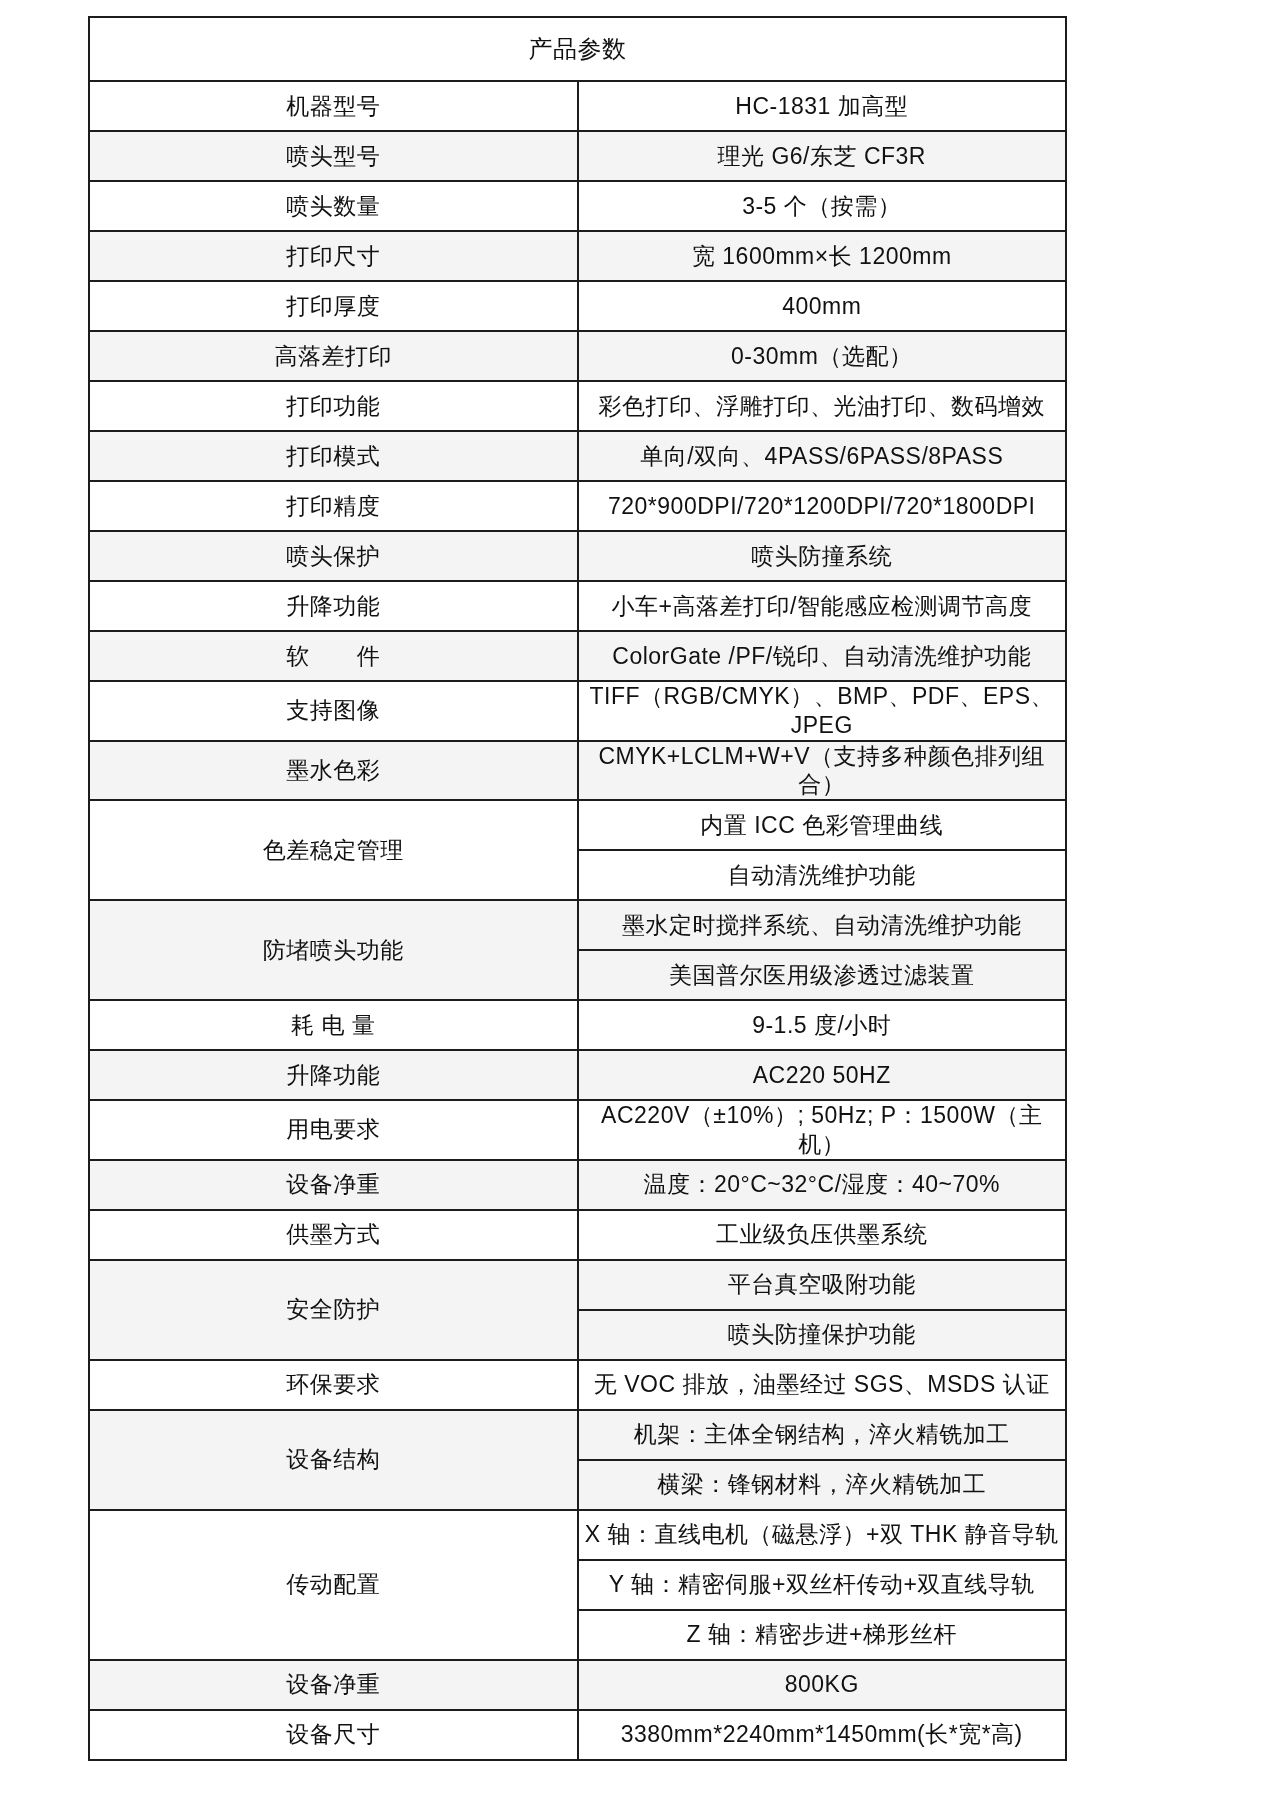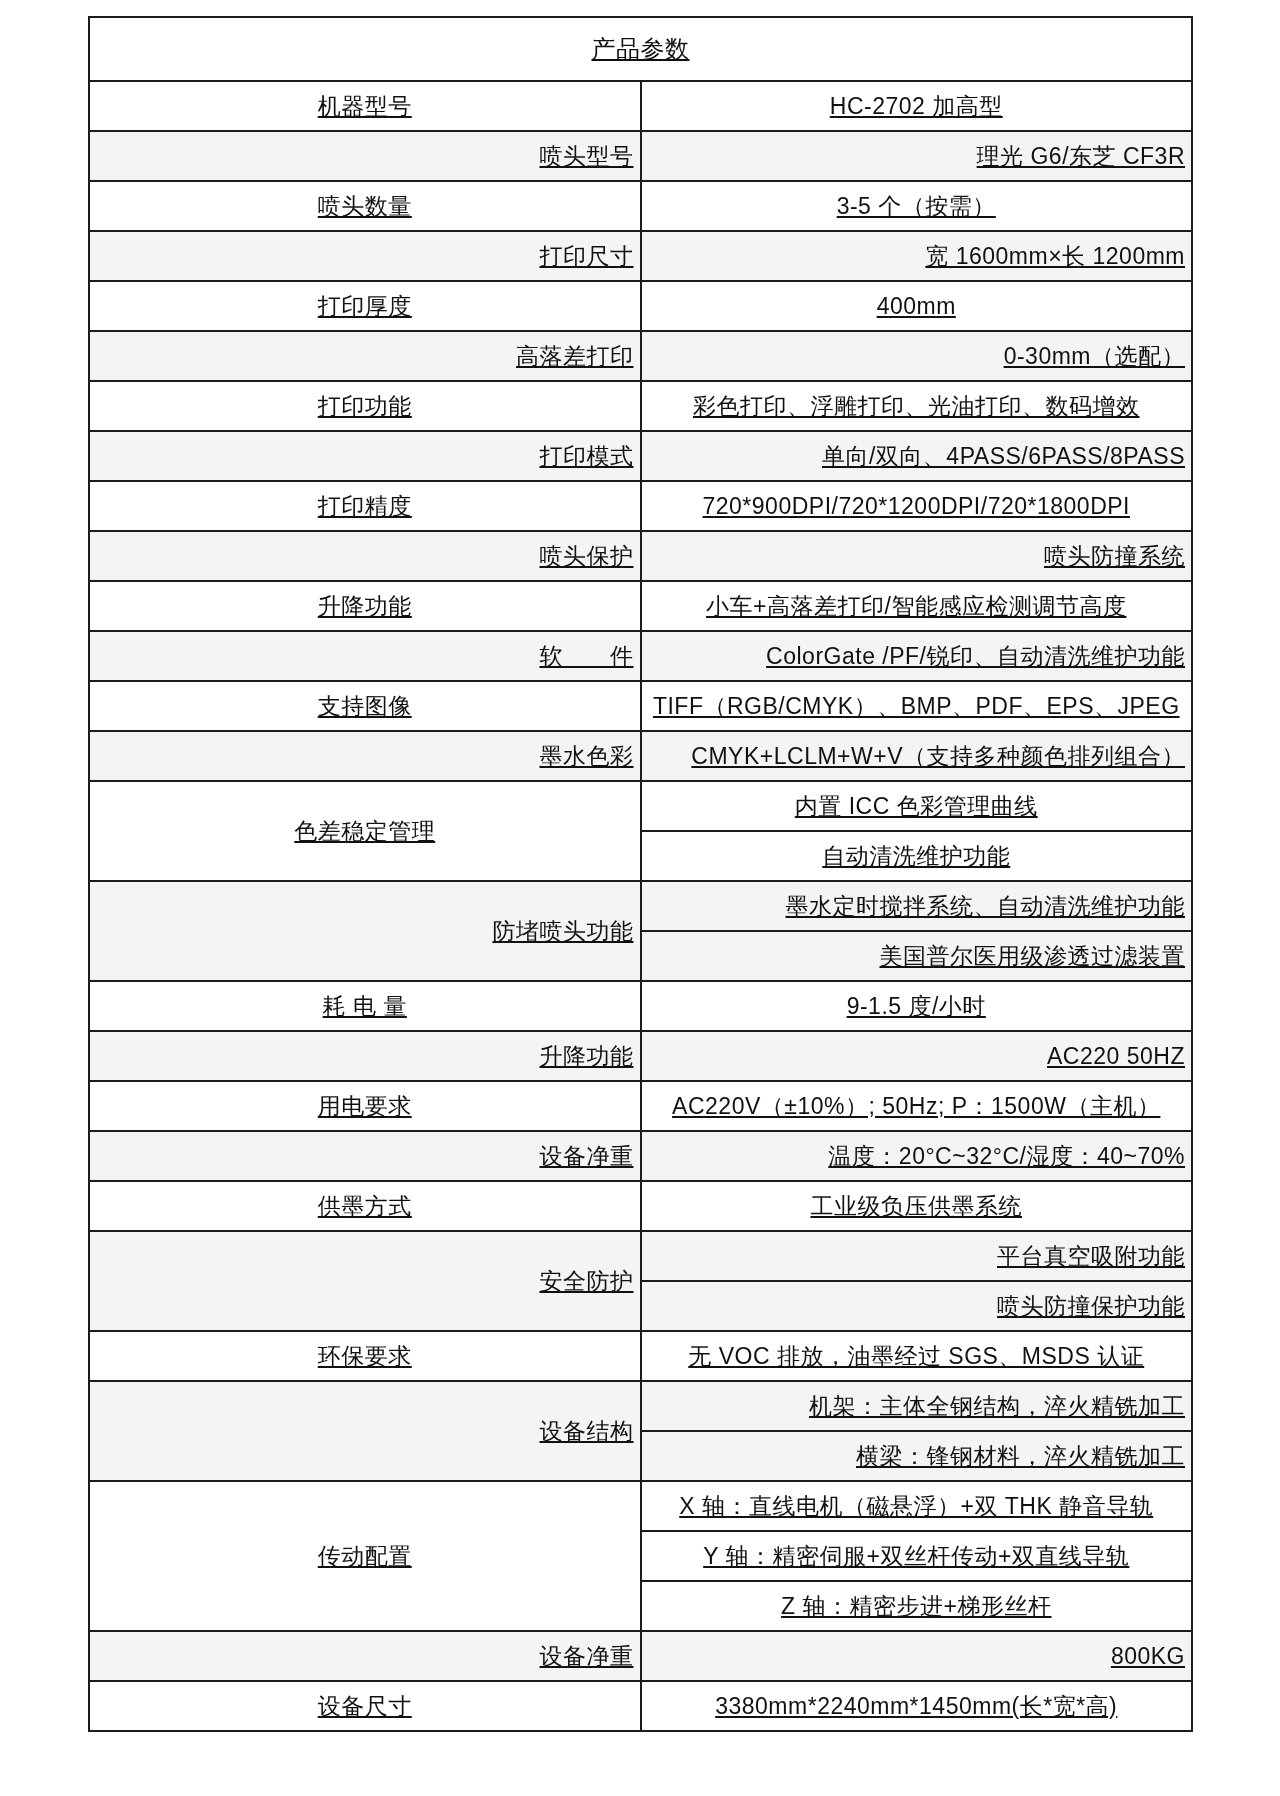--- a/index.html
+++ b/index.html
@@ -4,57 +4,56 @@
 <style>
   html,body { margin:0; padding:0; background:#ffffff; }
   body {
     width:1280px; height:1796px; position:relative;
     font-family:"Liberation Sans","DejaVu Sans",sans-serif;
     color:#111111;
   }
   .page-wrap { position:absolute; left:88px; top:16px; }
   table.spec {
     border-collapse:collapse;
-    width:1105px;
+    width:979px;
     table-layout:fixed;
-    text-decoration:underline;
   }
   table.spec th, table.spec td {
     border:2px solid #1c1c1c;
     text-align:center;
     vertical-align:middle;
     padding:0 6px;
     font-size:23px;
     line-height:1.25;
     background:#ffffff;
     font-weight:normal;
     letter-spacing:0.5px;
   }
   table.spec th.title-cell {
     height:62px;
     font-size:24px;
   }
   table.spec td { height:48px; }
   table.spec td.label-cell { width:309px; }
-  table.spec td.stripe { background:#f4f4f4;text-align:right; }
+  table.spec td.stripe { background:#f4f4f4; }
 </style>
 </head>
 <body>
 
 <div class="page-wrap">
   <table class="spec">
     <thead>
       <tr>
         <th class="title-cell" colspan="2">产品参数</th>
       </tr>
     </thead>
     <tbody id="spec-body">
         <tr>
           <td class="label-cell" rowspan="1">机器型号</td>
-          <td class="value-cell">HC-2702 加高型</td>
+          <td class="value-cell">HC-1831 加高型</td>
         </tr>
         <tr>
           <td class="label-cell stripe" rowspan="1">喷头型号</td>
           <td class="value-cell stripe">理光 G6/东芝 CF3R</td>
         </tr>
         <tr>
           <td class="label-cell" rowspan="1">喷头数量</td>
           <td class="value-cell">3-5 个（按需）</td>
         </tr>
         <tr>

